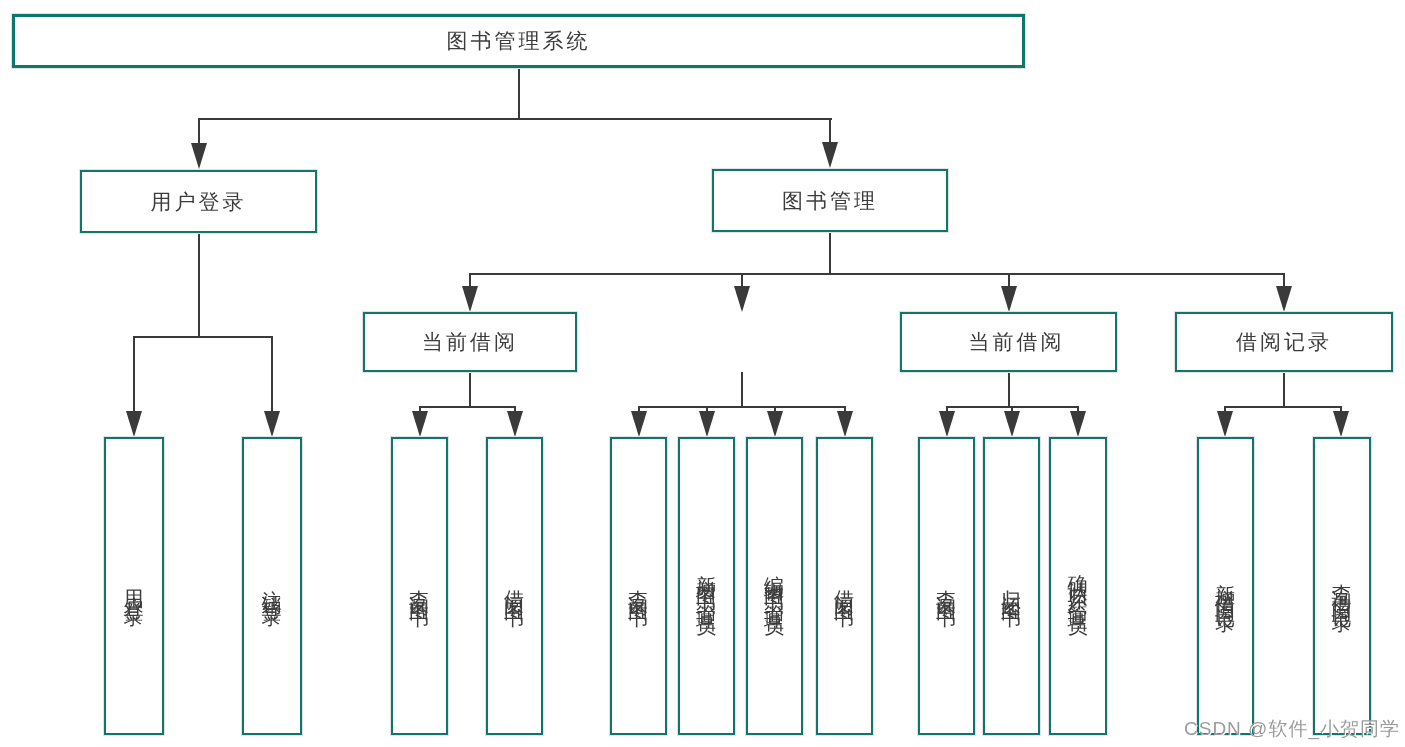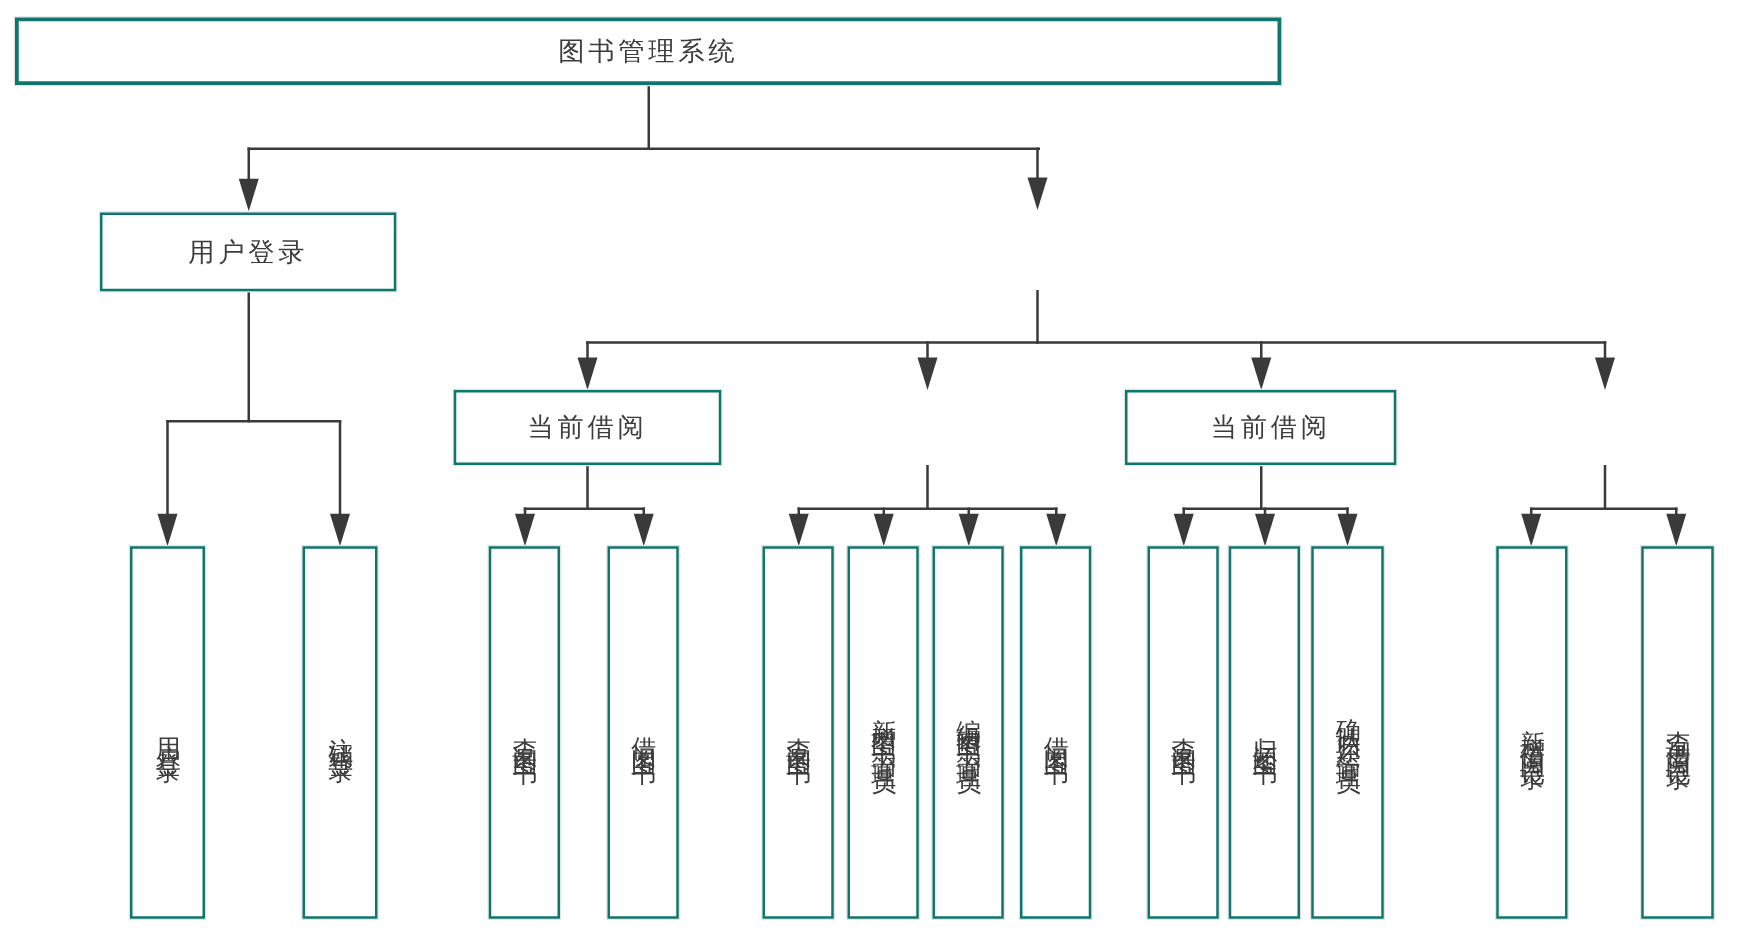--- a/index.html
+++ b/index.html
@@ -117,30 +117,36 @@
   <div class="arrow" style="left:1333px;top:411px;"></div>
 
   <div class="node root" style="left:12px;top:14px;width:1013px;height:54px;">
     <span class="hlabel">图书管理系统</span>
   </div>
 
   <div class="node" style="left:80px;top:170px;width:237px;height:63px;">
     <span class="hlabel">用户登录</span>
   </div>
 
+  <div class="node" style="left:712px;top:169px;width:236px;height:63px;">
+    <span class="hlabel">图书管理</span>
+  </div>
 
   <div class="node" style="left:363px;top:312px;width:214px;height:60px;">
     <span class="hlabel">当前借阅</span>
   </div>
 
 
   <div class="node" style="left:900px;top:312px;width:217px;height:60px;padding-left:16px;">
     <span class="hlabel">当前借阅</span>
   </div>
 
+  <div class="node" style="left:1175px;top:312px;width:218px;height:60px;">
+    <span class="hlabel">借阅记录</span>
+  </div>
 
   <div class="node leaf" style="left:104px;top:437px;width:60px;height:298px;">
     <span class="vlabel">用户登录</span>
   </div>
   <div class="node leaf" style="left:242px;top:437px;width:60px;height:298px;">
     <span class="vlabel">注销登录</span>
   </div>
 
   <div class="node leaf" style="left:391px;top:437px;width:57px;height:298px;">
     <span class="vlabel">查询图书</span>
@@ -172,14 +178,15 @@
     <span class="vlabel">确认归还（管理员）</span>
   </div>
 
   <div class="node leaf" style="left:1197px;top:437px;width:57px;height:298px;">
     <span class="vlabel">新增借阅记录</span>
   </div>
   <div class="node leaf" style="left:1313px;top:437px;width:58px;height:298px;">
     <span class="vlabel">查询借阅记录</span>
   </div>
 
+  <div class="watermark">CSDN @软件_小贺同学</div>
 
 </div>
 
 </body></html>

